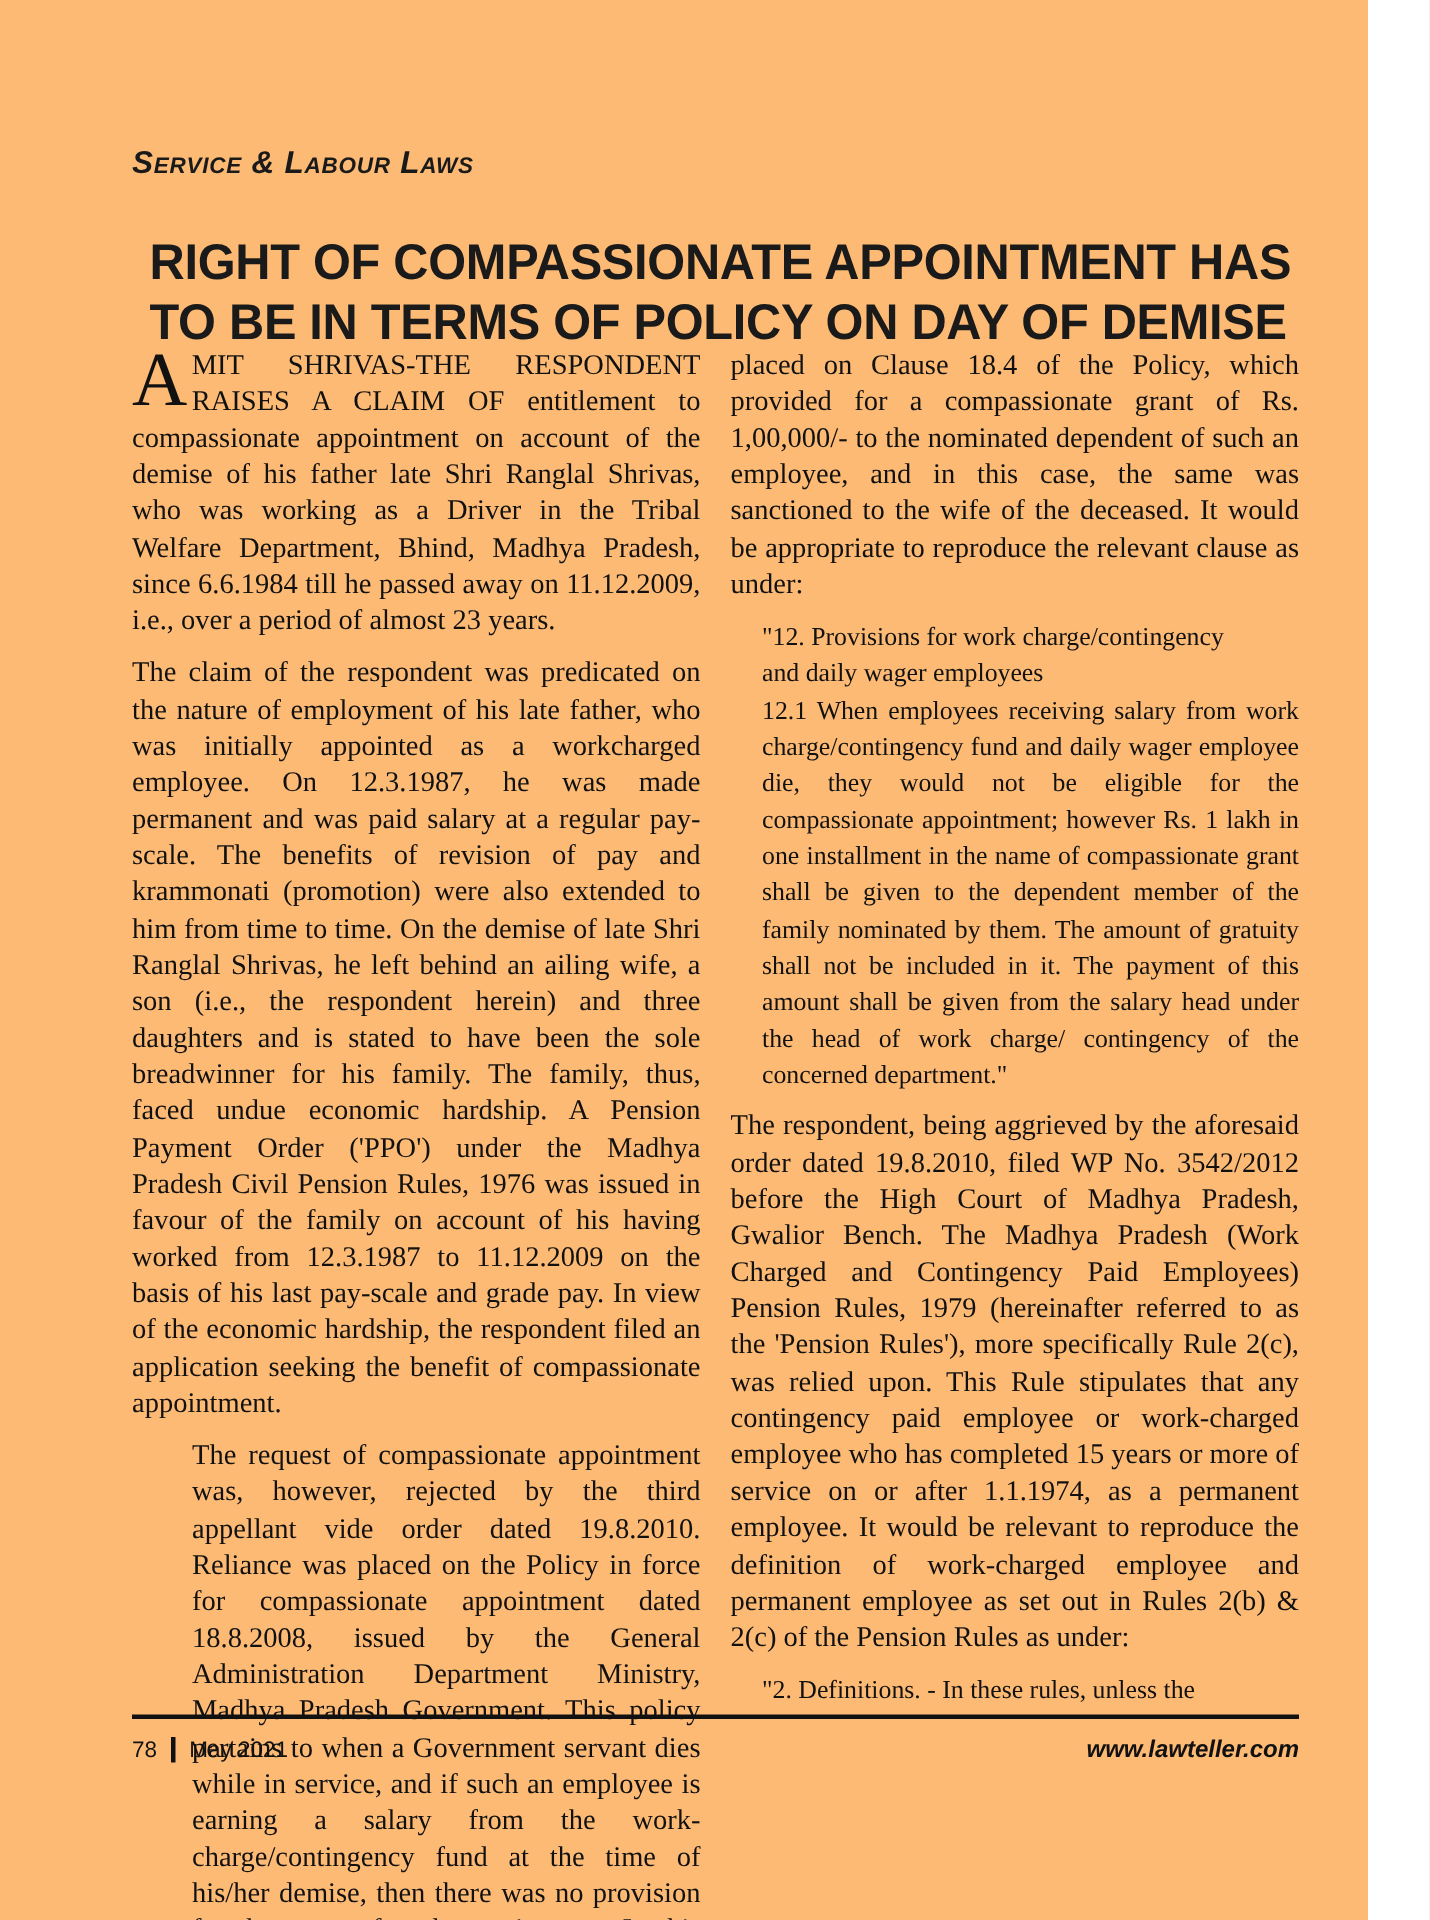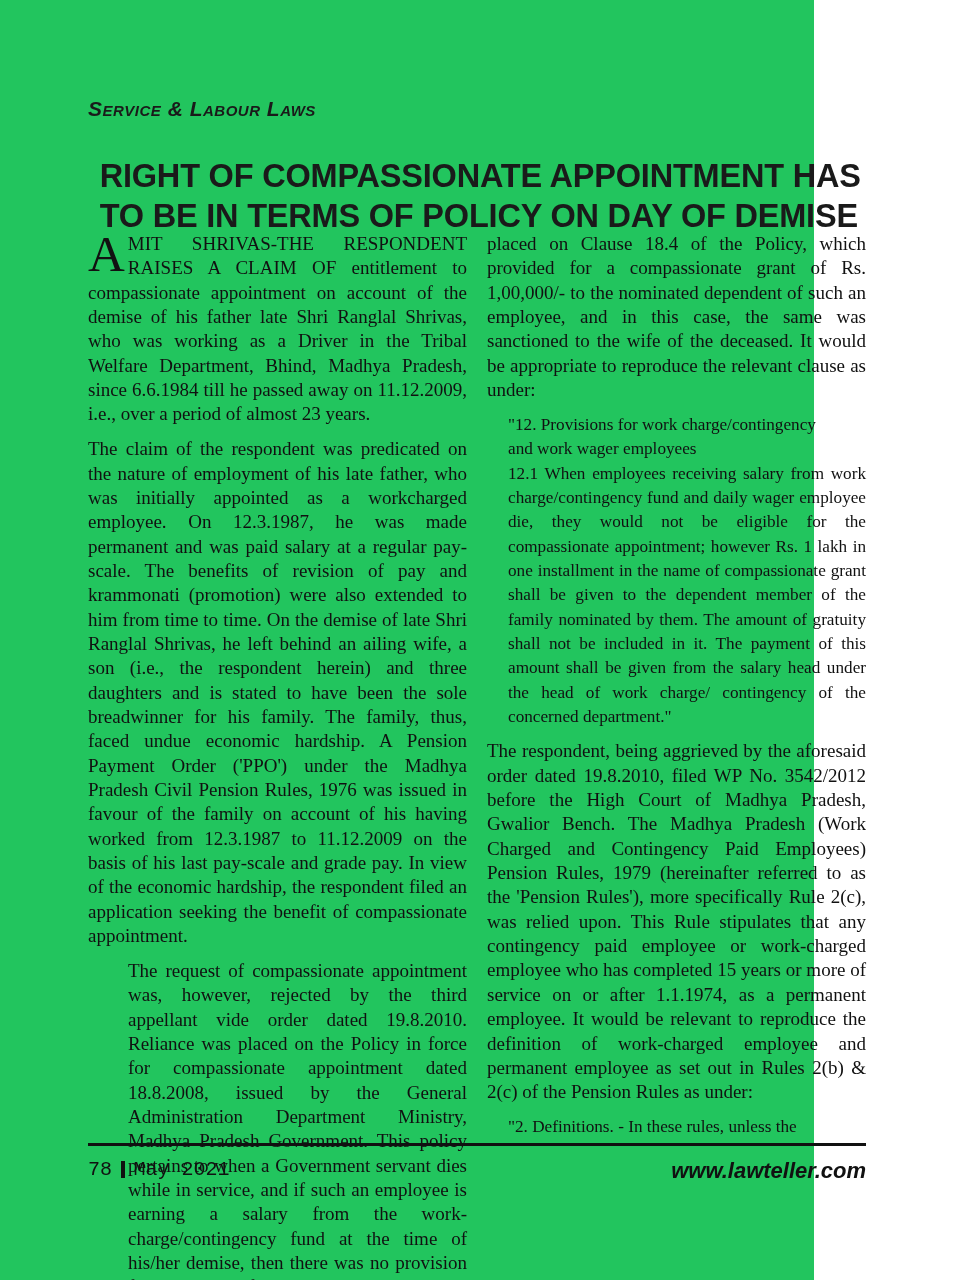--- a/index.html
+++ b/index.html
@@ -13,23 +13,23 @@
     height: 1280px;
     position: relative;
     font-family: "Liberation Serif", serif;
     color: #000000;
     overflow: hidden;
   }
 
   .page {
     position: absolute;
     left: 0; top: 0;
-    width: 814px;
+    width: 912px;
     height: 1280px;
-    background: #22c55e;
+    background: #fdba74;
   }
 
   
   .kicker {
     position: absolute;
     left: 88px;
     top: 97px;
     font-family: "Liberation Sans", sans-serif;
     font-weight: bold;
     font-style: italic;
@@ -125,41 +125,41 @@
     top: 1158px;
     width: 778px;
     height: 26px;
   }
   .footer-left {
     position: absolute;
     left: 0;
     top: 0;
     display: flex;
     align-items: center;
-    font-family: Liberation Mono, monospace;
-    font-size: 20px;
+    font-family: Liberation Sans, sans-serif;
+    font-size: 15px;
     color: #111111;
     white-space: nowrap;
   }
   .footer-pagenum { margin-right: 9px; }
   .footer-sep {
     display: inline-block;
     width: 3.5px;
     height: 17px;
     background: #111111;
     margin-right: 9px;
   }
   .footer-right {
     position: absolute;
     right: 0;
     top: 0;
     font-family: "Liberation Sans", sans-serif;
     font-weight: bold;
     font-style: italic;
-    font-size: 22px;
+    font-size: 16px;
     color: #111111;
     white-space: nowrap;
   }
 </style>
 </head>
 <body>
 
 <div class="page">
 
   <div class="kicker">Service &amp; Labour Laws</div>
@@ -175,21 +175,21 @@
       <p class="body dropcap">AMIT SHRIVAS-THE RESPONDENT RAISES A CLAIM OF entitlement to compassionate appointment on account of the demise of his father late Shri Ranglal Shrivas, who was working as a Driver in the Tribal Welfare Department, Bhind, Madhya Pradesh, since 6.6.1984 till he passed away on 11.12.2009, i.e., over a period of almost 23 years.</p>
       <p class="body">The claim of the respondent was predicated on the nature of employment of his late father, who was initially appointed as a workcharged employee. On 12.3.1987, he was made permanent and was paid salary at a regular pay-scale. The benefits of revision of pay and krammonati (promotion) were also extended to him from time to time. On the demise of late Shri Ranglal Shrivas, he left behind an ailing wife, a son (i.e., the respondent herein) and three daughters and is stated to have been the sole breadwinner for his family. The family, thus, faced undue economic hardship. A Pension Payment Order ('PPO') under the Madhya Pradesh Civil Pension Rules, 1976 was issued in favour of the family on account of his having worked from 12.3.1987 to 11.12.2009 on the basis of his last pay-scale and grade pay. In view of the economic hardship, the respondent filed an application seeking the benefit of compassionate appointment.</p>
       <p class="body">The request of compassionate appointment was, however, rejected by the third appellant vide order dated 19.8.2010. Reliance was placed on the Policy in force for compassionate appointment dated 18.8.2008, issued by the General Administration Department Ministry, Madhya Pradesh Government. This policy pertains to when a Government servant dies while in service, and if such an employee is earning a salary from the work-charge/contingency fund at the time of his/her demise, then there was no provision for the grant of such appointment. In this behalf, reliance was</p>
     </div>
 
     <div class="col col-right">
       <p class="body">placed on Clause 18.4 of the Policy, which provided for a compassionate grant of Rs. 1,00,000/- to the nominated dependent of such an employee, and in this case, the same was sanctioned to the wife of the deceased. It would be appropriate to reproduce the relevant clause as under:</p>
 
       <div class="quote">
         <span class="qline">"12. Provisions for work charge/contingency</span>
-        <span class="qline">and work wager employees</span>
+        <span class="qline">and daily wager employees</span>
         <span>12.1 When employees receiving salary from work charge/contingency fund and daily wager employee die, they would not be eligible for the compassionate appointment; however Rs. 1 lakh in one installment in the name of compassionate grant shall be given to the dependent member of the family nominated by them. The amount of gratuity shall not be included in it. The payment of this amount shall be given from the salary head under the head of work charge/ contingency of the concerned department."</span>
       </div>
 
       <p class="body">The respondent, being aggrieved by the aforesaid order dated 19.8.2010, filed WP No. 3542/2012 before the High Court of Madhya Pradesh, Gwalior Bench. The Madhya Pradesh (Work Charged and Contingency Paid Employees) Pension Rules, 1979 (hereinafter referred to as the 'Pension Rules'), more specifically Rule 2(c), was relied upon. This Rule stipulates that any contingency paid employee or work-charged employee who has completed 15 years or more of service on or after 1.1.1974, as a permanent employee. It would be relevant to reproduce the definition of work-charged employee and permanent employee as set out in Rules 2(b) &amp; 2(c) of the Pension Rules as under:</p>
 
       <div class="quote quote-tight">
         <span class="qline">"2. Definitions. - In these rules, unless the</span>
       </div>
     </div>
 

